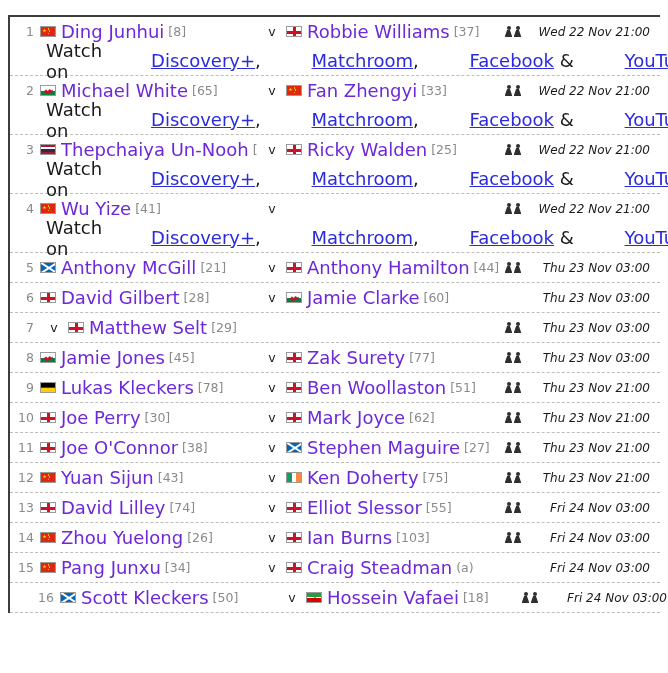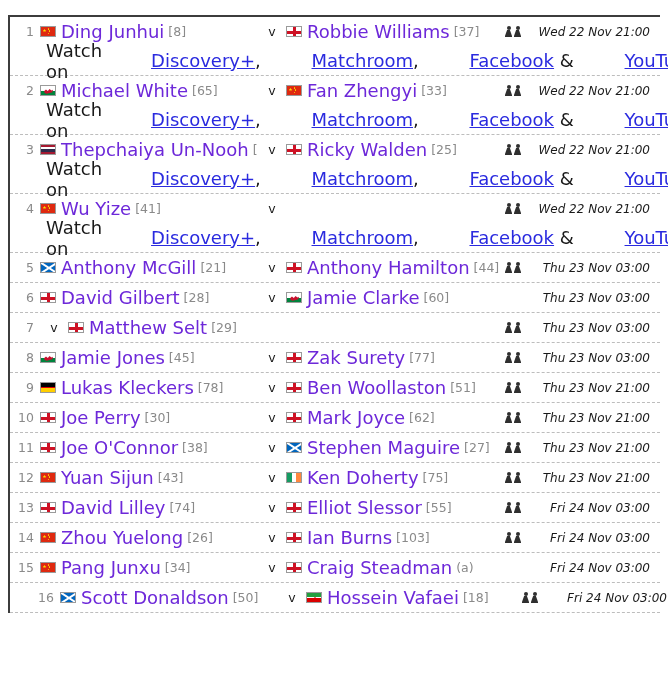--- a/index.html
+++ b/index.html
@@ -693,21 +693,21 @@
         </div>
       </div>
       <div class="match">
         <div class="match-line">
           <span class="num">16</span>
           <div class="side side-left">
             <span class="flag flag-sco">
               <span class="d1"></span>
               <span class="d2"></span>
             </span>
-            <span class="pname">Scott Donaldson</span>
+            <span class="pname">Scott Kleckers</span>
             <span class="seed">[50]</span>
           </div>
           <span class="vs">v</span>
           <div class="side side-right">
             <span class="flag flag-irn">
               <span class="r1"></span>
               <span class="em"></span>
               <span class="r3"></span>
             </span>
             <span class="pname">Hossein Vafaei</span>

